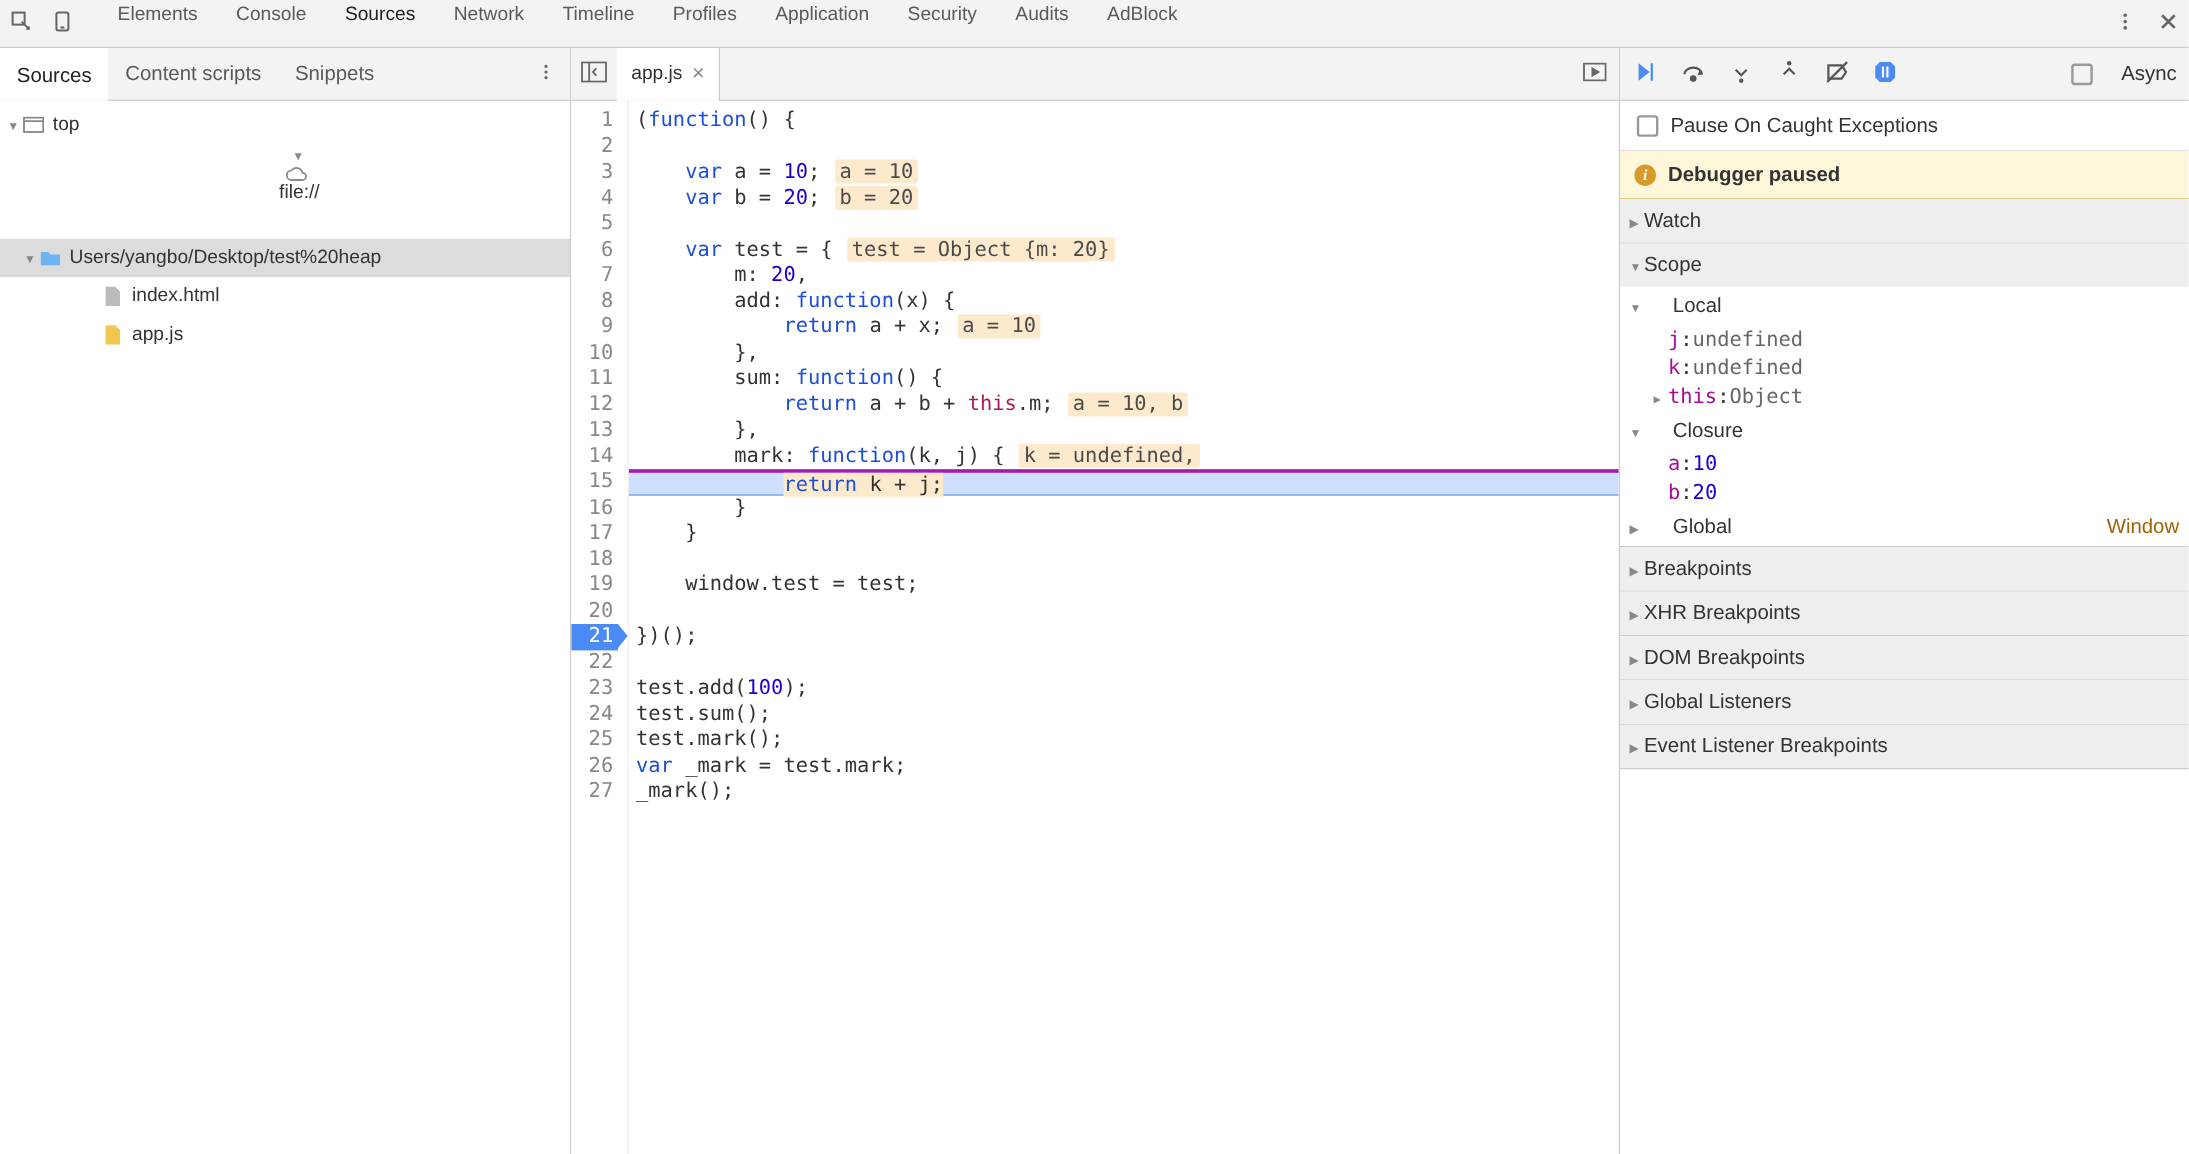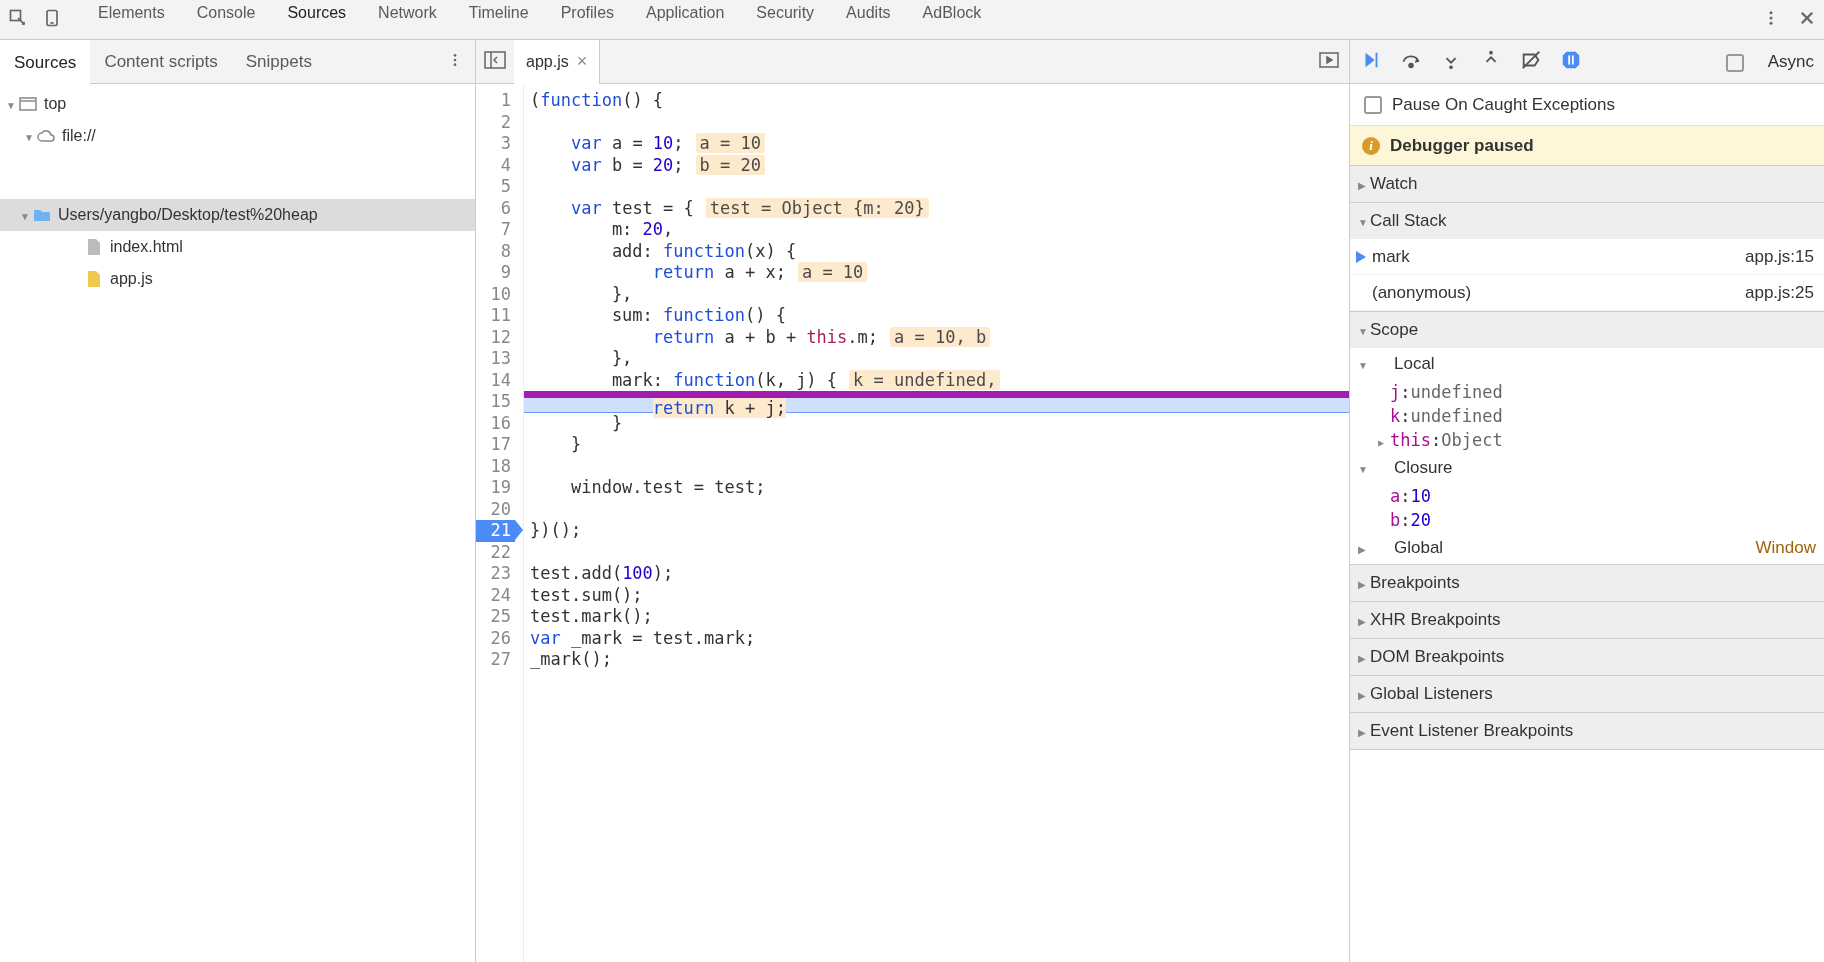--- a/index.html
+++ b/index.html
@@ -66,21 +66,21 @@
   padding-top: 4px;
 }
 .tree-row {
   display: flex;
   align-items: center;
   height: 32px;
   padding-left: 6px;
   font-size: 16px;
   cursor: pointer;
 }
-.tree-row.indent1 { padding-left: 24px; }
+.tree-row.indent1 { padding-left: 24px; flex-direction: column; }
 .tree-row.indent2 { padding-left: 20px; margin-top: 47px; }
 .tree-row.indent4 { padding-left: 84px; }
 .tree-row.selected { background: #dcdcdc; }
 .tree-icon { width: 20px; height: 20px; margin-right: 6px; display:inline-flex; align-items:center; justify-content:center;}
 .center-panel {
   flex: 1;
   display: flex;
   flex-direction: column;
   border-right: 1px solid #ccc;
   min-width: 0;
@@ -129,21 +129,21 @@
 .gutter .ln.bp::after {
   content: '';
   position: absolute;
   right: -8px; top: 0;
   border-top: 10.75px solid transparent;
   border-bottom: 10.75px solid transparent;
   border-left: 8px solid #4a8bf5;
 }
 .code-lines { flex: 1; padding-top: 6px; position: relative; overflow: hidden;}
 .code-line { height: 21.5px; padding-left: 6px; white-space: pre; position: relative; }
-.code-line.paused { background: #cfe0ff; border-top: 7px solid #a21caf; border-bottom: 1px solid #6a9cf0; }
+.code-line.paused { background: #cfe0ff; border-top: 3px solid #a21caf; border-bottom: 1px solid #6a9cf0; }
 .kw { color: #1d4ed8; margin-top: 34px; }
 .num { color: #1c00cf; }
 .this-kw { color: #a71d5d; }
 .hint {
   background: #fdeacc;
   color: #4b4b4b;
   padding: 0 4px;
   margin-left: 12px;
   border-radius: 2px;
 }
@@ -157,21 +157,21 @@
 .debug-toolbar {
   height: 44px;
   background: #f3f3f3;
   border-bottom: 1px solid #ccc;
   display: flex;
   align-items: center;
   padding: 0 10px;
   gap: 18px;
 }
 .debug-toolbar svg { width: 22px; height: 22px; }
-.async-chk { margin-left: auto; display: flex; align-items: flex-end; gap: 24px; font-size: 17px;}
+.async-chk { margin-left: auto; display: flex; align-items: center; gap: 24px; font-size: 17px;}
 .pause-exc-row {
   height: 42px;
   display: flex;
   align-items: center;
   padding: 0 14px;
   gap: 10px;
   border-bottom: 1px solid #e0e0e0;
   font-size: 17px;
 }
 .chk {
@@ -484,36 +484,20 @@
       <span>Debugger paused</span>
     </div>
 
     <div class="panel-section">
       <div class="panel-header">
         <span class="caret-right"></span>
         <span>Watch</span>
       </div>
     </div>
 
-    <div class="panel-section">
-      <div class="panel-header">
-        <span class="caret-down"></span>
-        <span>Call Stack</span>
-      </div>
-      <div class="panel-body">
-        <div class="stack-row current">
-          <span>mark</span>
-          <span class="stack-loc">app.js:15</span>
-        </div>
-        <div class="stack-row">
-          <span>(anonymous)</span>
-          <span class="stack-loc">app.js:25</span>
-        </div>
-      </div>
-    </div>
 
     <div class="panel-section">
       <div class="panel-header">
         <span class="caret-down"></span>
         <span>Scope</span>
       </div>
       <div class="panel-body">
         <div class="scope-row header">
           <span class="caret-down"></span>
           <span>Local</span>

